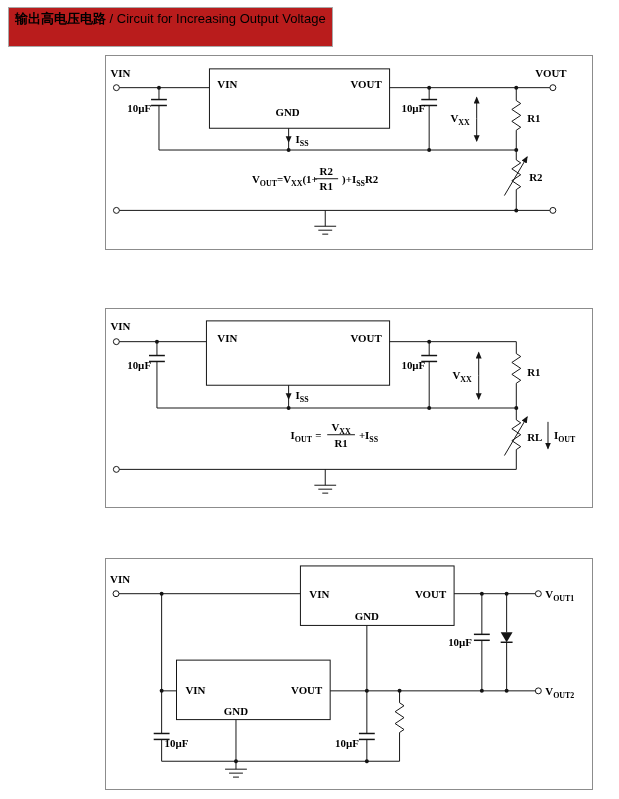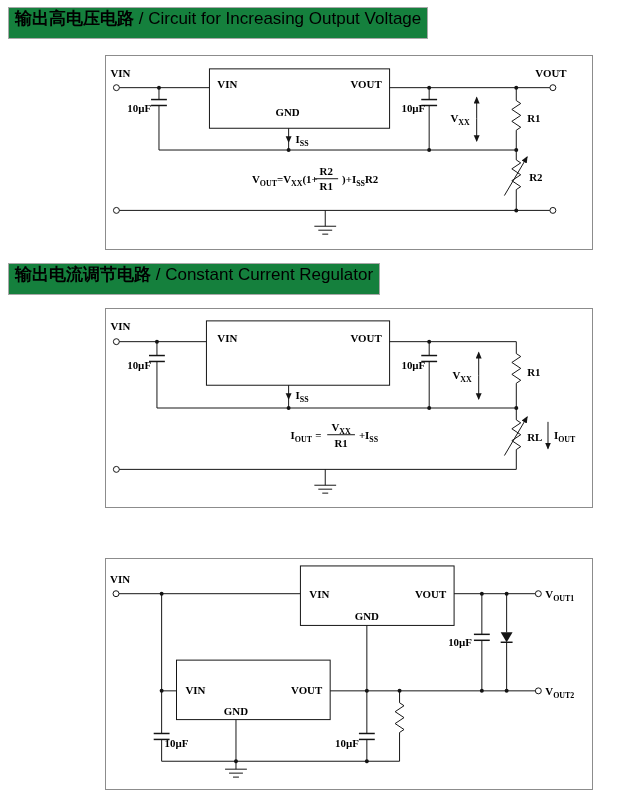--- a/index.html
+++ b/index.html
@@ -1,20 +1,20 @@
 <!DOCTYPE html>
 <html><head>
 <meta charset="utf-8">
 <style>
   *{box-sizing:border-box;margin:0;padding:0}
   html,body{background:#fff}
   body{width:619px;height:799px;font-family:"Liberation Sans",sans-serif;color:#000}
   .page{position:relative;width:619px;height:799px;background:#fff;overflow:hidden}
-  .title-box{position:absolute;left:8px;border:1px solid #a8a8a8;background:#15803d;
-    padding:3px 6px 12px 6px;font-size:17px;line-height:15px;white-space:nowrap}
+  .title-box{position:absolute;left:8px;border:1px solid #a8a8a8;background:#b91c1c;
+    padding:3px 6px 20px 6px;font-size:13px;line-height:15px;white-space:nowrap}
   .title-box .zh{font-weight:bold}
   svg.diagram{position:absolute;left:105px;background:#fff;border:1px solid #8c8c8c;display:block}
   svg text{font-family:"Liberation Serif","DejaVu Serif",serif;font-weight:bold;font-size:11px;fill:#000}
   svg .sub{font-size:8px}
   .wire{stroke:#141414;stroke-width:1;fill:none}
   .plate{stroke:#141414;stroke-width:1.5;fill:none}
   .boxr{fill:#fff;stroke:#141414;stroke-width:1}
   .term{fill:#fff;stroke:#141414;stroke-width:1}
   .dot{fill:#141414;stroke:none}
   .arrfill{fill:#141414;stroke:none}
@@ -117,23 +117,20 @@
       <text x="146" y="128"><tspan>V</tspan><tspan class="sub" dy="3">OUT</tspan><tspan dy="-3">=V</tspan><tspan class="sub" dy="3">XX</tspan><tspan dy="-3">(1+</tspan></text>
       <text x="221" y="120" text-anchor="middle">R2</text>
       <line class="wire" x1="209" y1="124" x2="233" y2="124"></line>
       <text x="221" y="135" text-anchor="middle">R1</text>
       <text x="237" y="128"><tspan>)+I</tspan><tspan class="sub" dy="3">SS</tspan><tspan dy="-3">R2</tspan></text>
     </g>
 
     <circle class="dot" cx="183" cy="95" r="2"></circle>
   </svg>
 
-  <div class="title-box" style="top:263px">
-    <span class="zh">输出电流调节电路</span><span class="en"> / Constant Current Regulator</span>
-  </div>
 
   <svg class="diagram" style="top:308px" width="488" height="200" viewBox="0 0 488 200">
     <defs>
       <marker id="arr2" markerWidth="8" markerHeight="8" refX="6" refY="3" orient="auto" markerUnits="userSpaceOnUse">
         <path d="M0,0 L7,3 L0,6 Z" class="arrfill"></path>
       </marker>
     </defs>
 
     <text x="3" y="21">VIN</text>
     <circle class="term" cx="9" cy="33" r="3"></circle>

